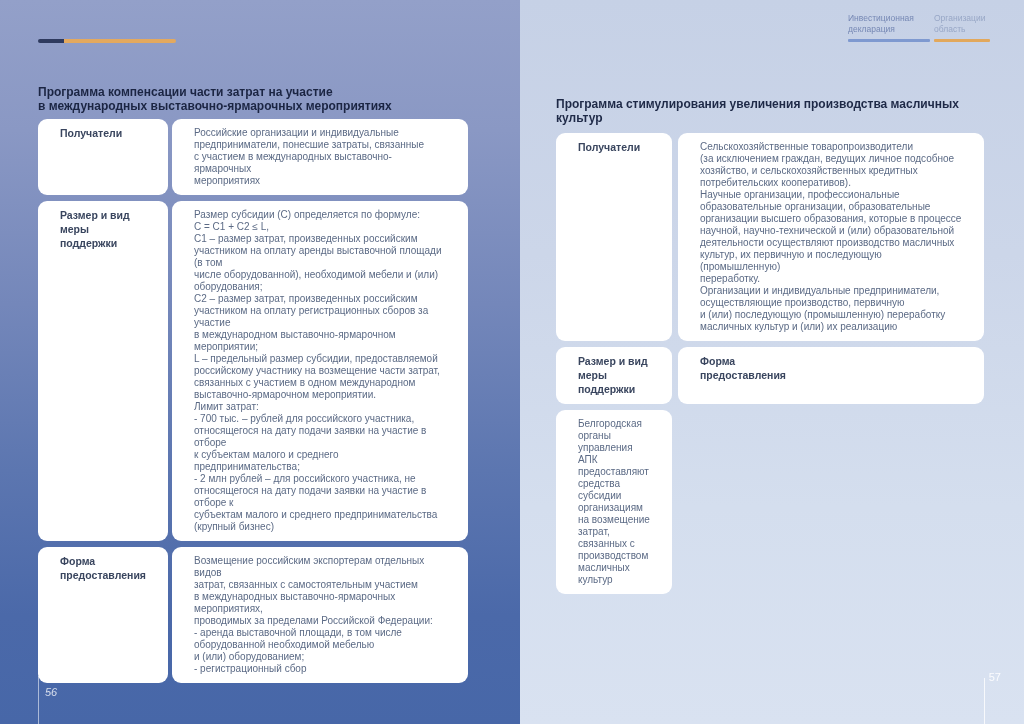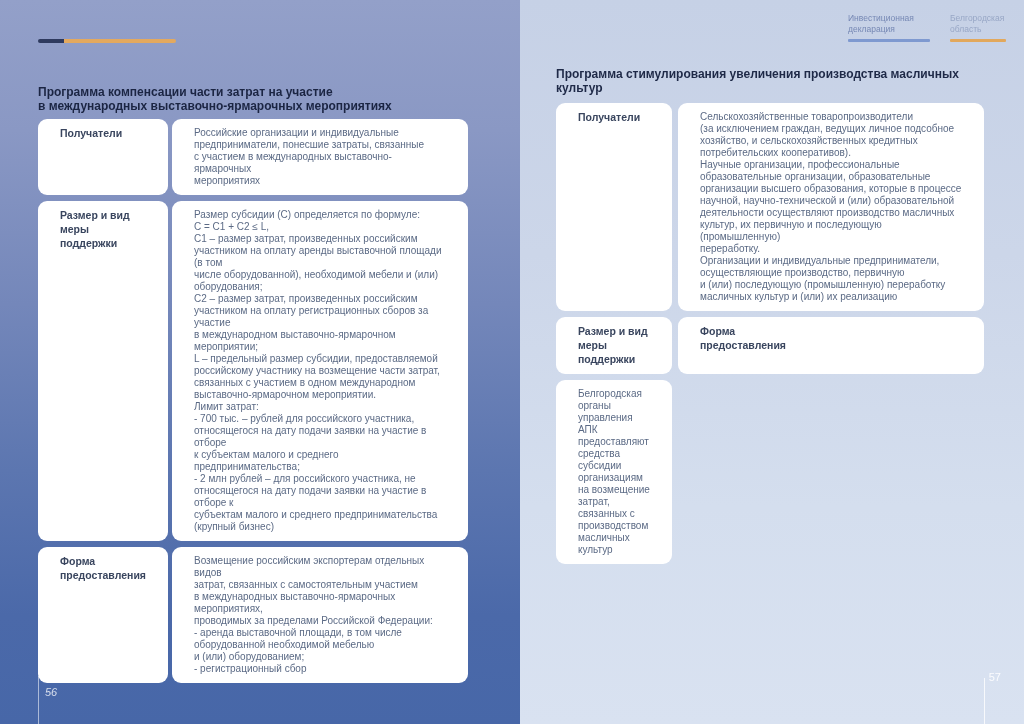--- a/index.html
+++ b/index.html
@@ -40,30 +40,30 @@
   .footer-rule-left { position:absolute; left:38px; top:676px; bottom:0; width:1px; background:rgba(255,255,255,0.55); }
   .pageno-left { position:absolute; left:45px; top:686px; font-size:11px; color:rgba(255,255,255,0.78);font-style:italic; }
 
   
   .page-right {
     position:relative; width:504px; height:724px;
     background:linear-gradient(180deg,#c6d1e6 0%,#ccd6e9 35%,#d4deee 70%,#d9e2f1 100%);
   }
   .page-right .inner { padding-left:36px; padding-right:39px; }
 
-  .tabs { position:absolute; top:13px; left:328px; display:flex; gap:20px; }
+  .tabs { position:absolute; top:13px; left:328px; display:flex; gap:4px; }
   .tab { display:flex; flex-direction:column; }
   .tab-text { font-size:8.5px; line-height:1.3; white-space:pre-line; }
   .tab1 .tab-text { color:#7688b4; }
   .tab2 .tab-text { color:#98a7c6; }
   .tab-underline { height:3px; margin-top:4px; border-radius:1px; }
   .tab1 .tab-underline { background:#7e99d0; width:82px; }
   .tab2 .tab-underline { background:#e2a85c; width:56px; }
 
-  .page-right .page-title { margin-top:67px; color:#1e2947; }
+  .page-right .page-title { margin-top:97px; color:#1e2947; }
   .page-right .prog-table { margin-top:8px; }
 
   .footer-rule-right { position:absolute; left:464px; top:678px; bottom:0; width:1px; background:rgba(255,255,255,0.8); }
   .pageno-right { position:absolute; left:463px; top:671px; width:18px; text-align:right; font-size:11px; color:#fbfcfe; }
 </style>
 </head>
 <body>
 
 <div class="spread">
 
@@ -121,21 +121,21 @@
   </section>
 
   <section class="page-right">
     <div class="tabs">
       <div class="tab tab1">
         <span class="tab-text">Инвестиционная
 декларация</span>
         <span class="tab-underline"></span>
       </div>
       <div class="tab tab2">
-        <span class="tab-text">Белгородская
+        <span class="tab-text">Организации
 область</span>
         <span class="tab-underline"></span>
       </div>
     </div>
     <div class="inner">
       <h2 class="page-title">Программа стимулирования увеличения производства масличных культур</h2>
       <div class="prog-table table-right">
         <div class="cell label-cell rrow1">Получатели</div>
         <div class="cell content-cell rrow1">Сельскохозяйственные товаропроизводители
 (за исключением граждан, ведущих личное подсобное

